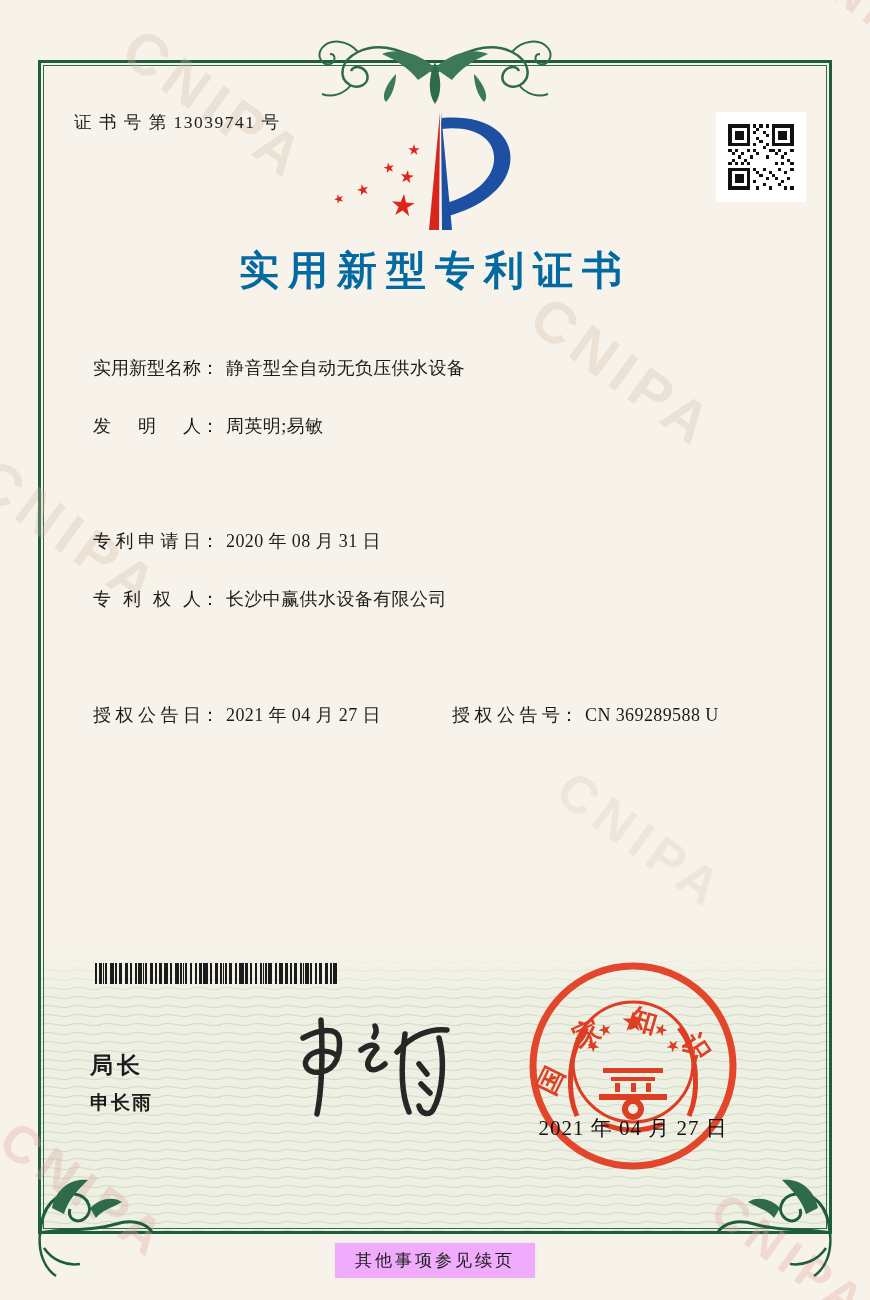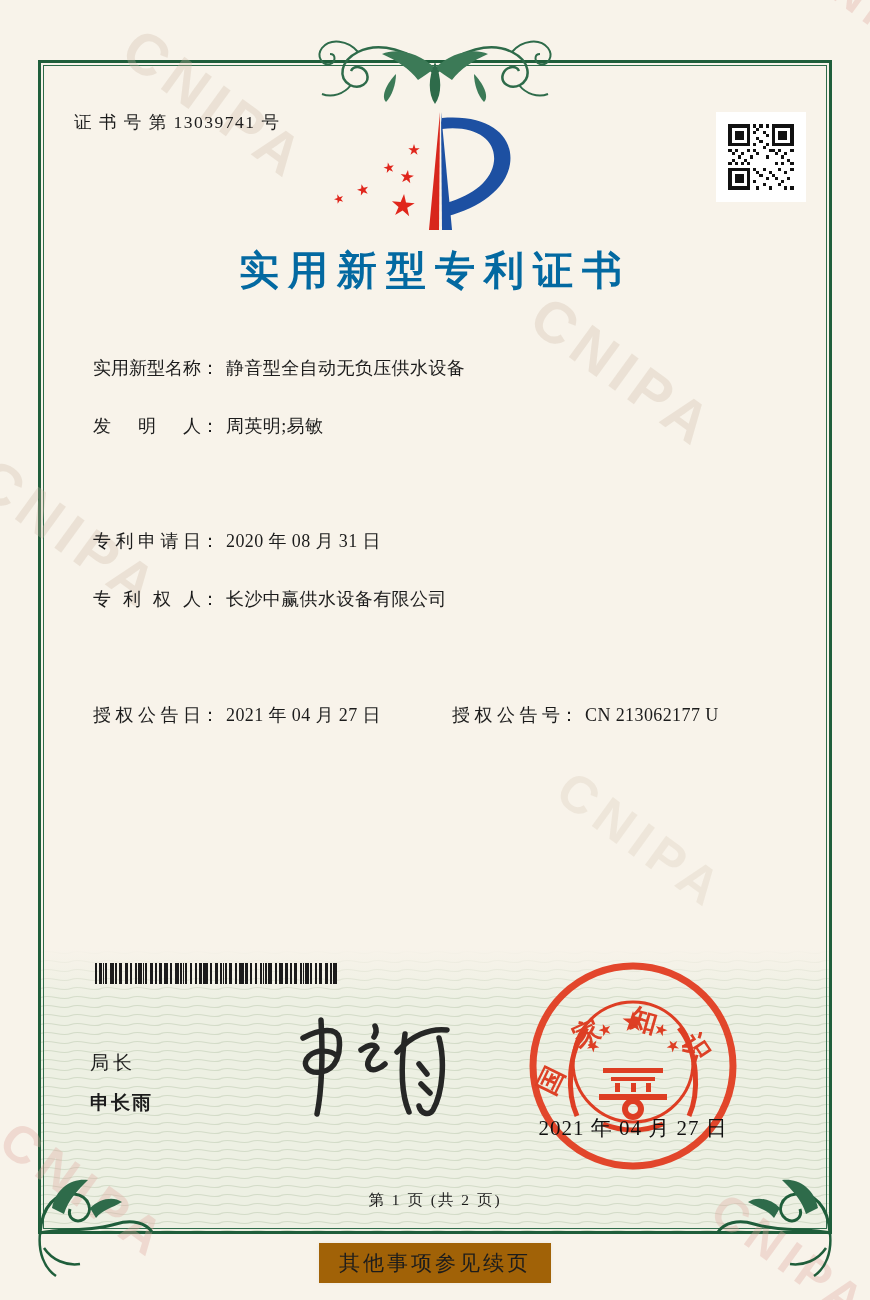--- a/index.html
+++ b/index.html
@@ -34,32 +34,32 @@
   .paras{position:absolute;left:92px;top:744px;width:696px;font-size:17.5px;line-height:28.5px;
          text-align:justify;z-index:3;}
   .paras p{margin:0;text-indent:2em;}
   
   .barcode{position:absolute;left:95px;top:963px;width:243px;height:21px;z-index:3;
     background:
       repeating-linear-gradient(90deg,#1b1b1b 0 2px,rgba(0,0,0,0) 2px 5px),
       repeating-linear-gradient(90deg,#1b1b1b 0 1px,rgba(0,0,0,0) 1px 8px),
       repeating-linear-gradient(90deg,rgba(0,0,0,0) 0 4px,#1b1b1b 4px 6px,rgba(0,0,0,0) 6px 13px);}
   
-  .director-label{position:absolute;left:90px;top:1050px;font-size:19px;font-weight:normal;z-index:3;letter-spacing:4px;}
+  .director-label{position:absolute;left:90px;top:1050px;font-size:23px;font-weight:bold;z-index:3;letter-spacing:4px;}
   .director-name{position:absolute;left:90px;top:1090px;font-size:19px;font-weight:bold;z-index:3;letter-spacing:2px;}
   .sig{position:absolute;left:225px;top:1012px;z-index:4;}
   
   .seal{position:absolute;left:523px;top:956px;z-index:5;}
   .sealdate{position:absolute;left:523px;top:1114px;width:220px;text-align:center;
             font-size:21px;letter-spacing:1px;color:#101010;z-index:6;}
   
   .pageinfo{position:absolute;left:0;top:1190px;width:100%;text-align:center;font-size:15.5px;
             letter-spacing:2px;z-index:3;}
-  .footnote{position:absolute;left:50%;transform:translateX(-50%);top:1243px;background:#a16207;
-            padding:6px 20px;font-size:21px;letter-spacing:3px;z-index:3;box-shadow:0 0 4px rgba(0,0,0,0.05);}
+  .footnote{position:absolute;left:50%;transform:translateX(-50%);top:1243px;background:#f0abfc;
+            padding:6px 20px;font-size:17px;letter-spacing:3px;z-index:3;box-shadow:0 0 4px rgba(0,0,0,0.05);}
 </style>
 </head>
 <body>
 
 <svg width="0" height="0" style="position:absolute">
   <defs>
     <path id="star" d="M0,-1 L0.2245,-0.309 0.951,-0.309 0.3633,0.118 0.5878,0.809 0,0.382 -0.5878,0.809 -0.3633,0.118 -0.951,-0.309 -0.2245,-0.309 Z"></path>
     <pattern id="waves" width="60" height="9" patternUnits="userSpaceOnUse">
       <rect width="60" height="9" fill="#edf0e3"></rect>
       <path d="M0,4.5 C10,0.5 20,8.5 30,4.5 C40,0.5 50,8.5 60,4.5" fill="none" stroke="#d3dcc8" stroke-width="1.2"></path>
@@ -214,21 +214,21 @@
   </div>
   <div class="row" style="top:529px;">
     <span class="lbl">专利申请日</span><span class="colon">：</span><span class="val">2020 年 08 月 31 日</span>
   </div>
   <div class="row" style="top:587px;">
     <span class="lbl">专利权人</span><span class="colon">：</span><span class="val">长沙中赢供水设备有限公司</span>
   </div>
   <div class="row" style="top:703px;">
     <span class="lbl">授权公告日</span><span class="colon">：</span><span class="val">2021 年 04 月 27 日</span>
     <span class="row2lbl">
-      <span class="lbl">授权公告号</span><span class="colon">：</span><span class="val">CN 213062177 U</span>
+      <span class="lbl">授权公告号</span><span class="colon">：</span><span class="val">CN 369289588 U</span>
     </span>
   </div>
 
 
   <div class="barcode"></div>
 
   <div class="director-label">局长</div>
   <div class="director-name">申长雨</div>
 
   <svg class="sig" width="230" height="110" viewBox="0 0 230 110">
@@ -267,17 +267,16 @@
         <rect x="76" y="138" width="68" height="6" stroke="none"></rect>
         <circle cx="110" cy="153" r="8" fill="none" stroke-width="6"></circle>
         <path d="M54,160 C44,138 44,96 64,72" fill="none" stroke-width="5"></path>
         <path d="M166,160 C176,138 176,96 156,72" fill="none" stroke-width="5"></path>
         <path d="M80,168 C100,176 120,176 140,168" fill="none" stroke-width="5"></path>
       </g>
     </g>
   </svg>
   <div class="sealdate">2021 年 04 月 27 日</div>
 
-  <div class="pageinfo">第 1 页 (共 2 页)</div>
 
   <div class="footnote">其他事项参见续页</div>
 
 </div>
 
 </body></html>

